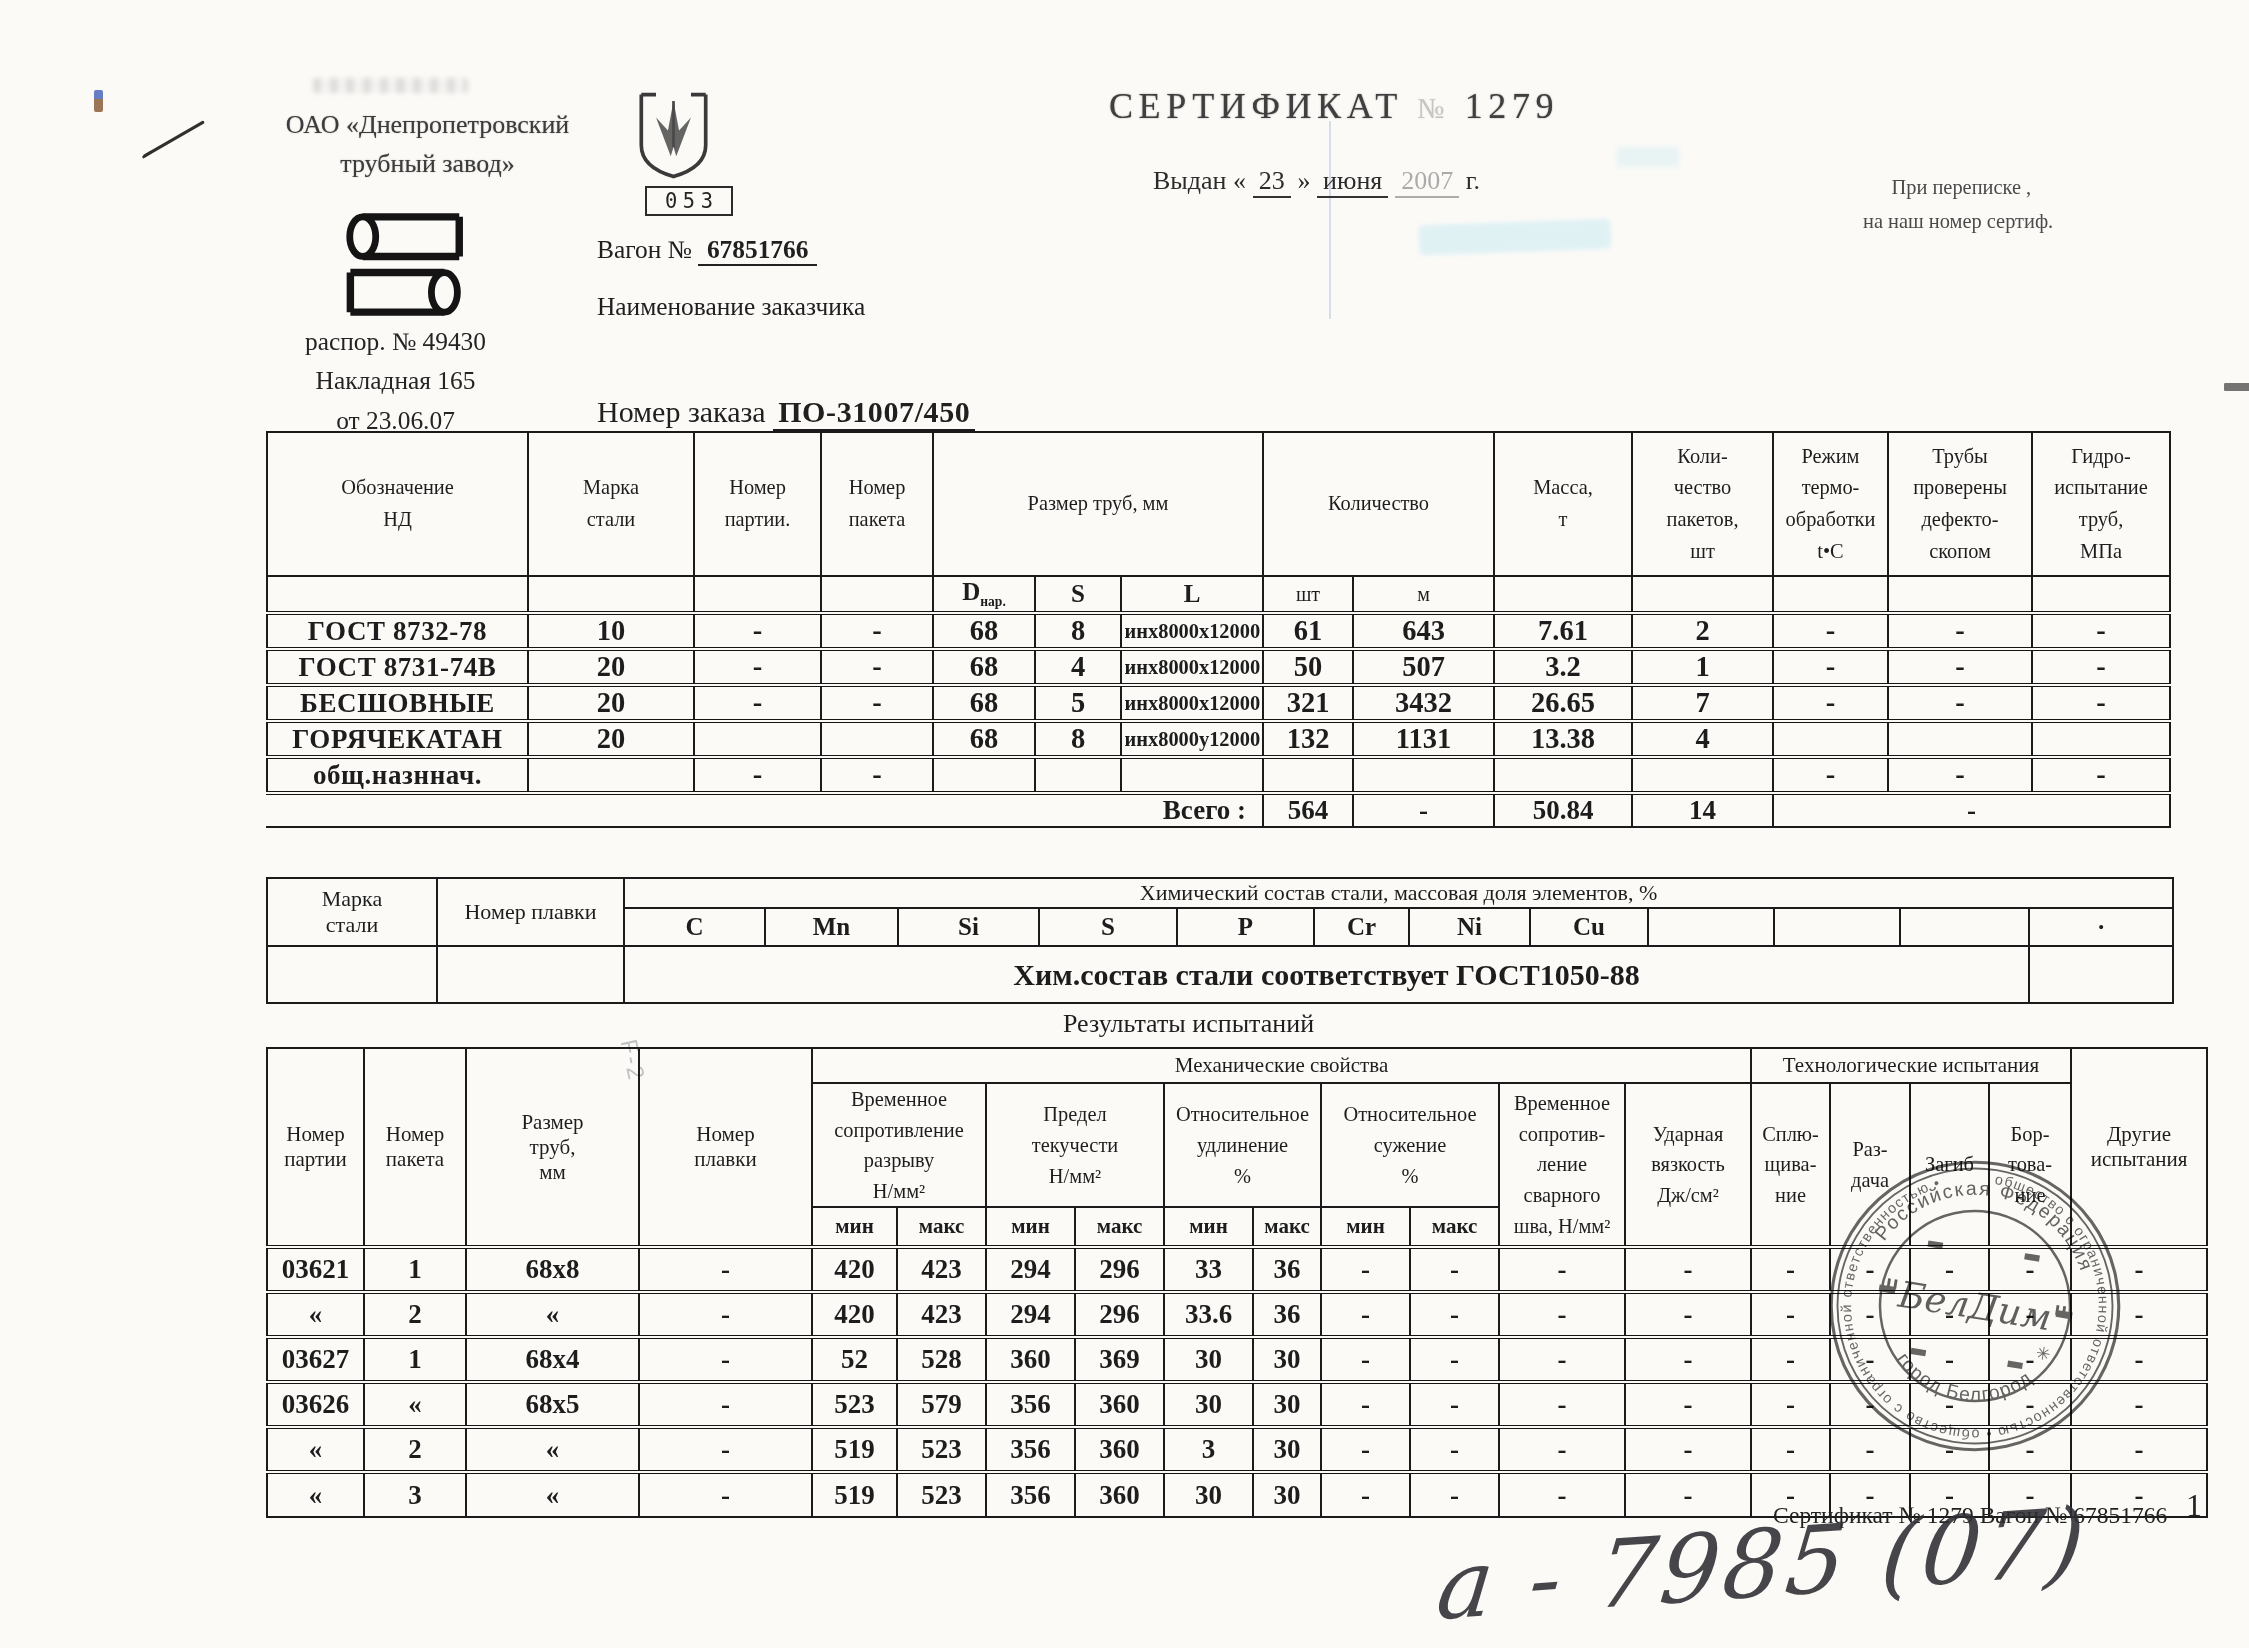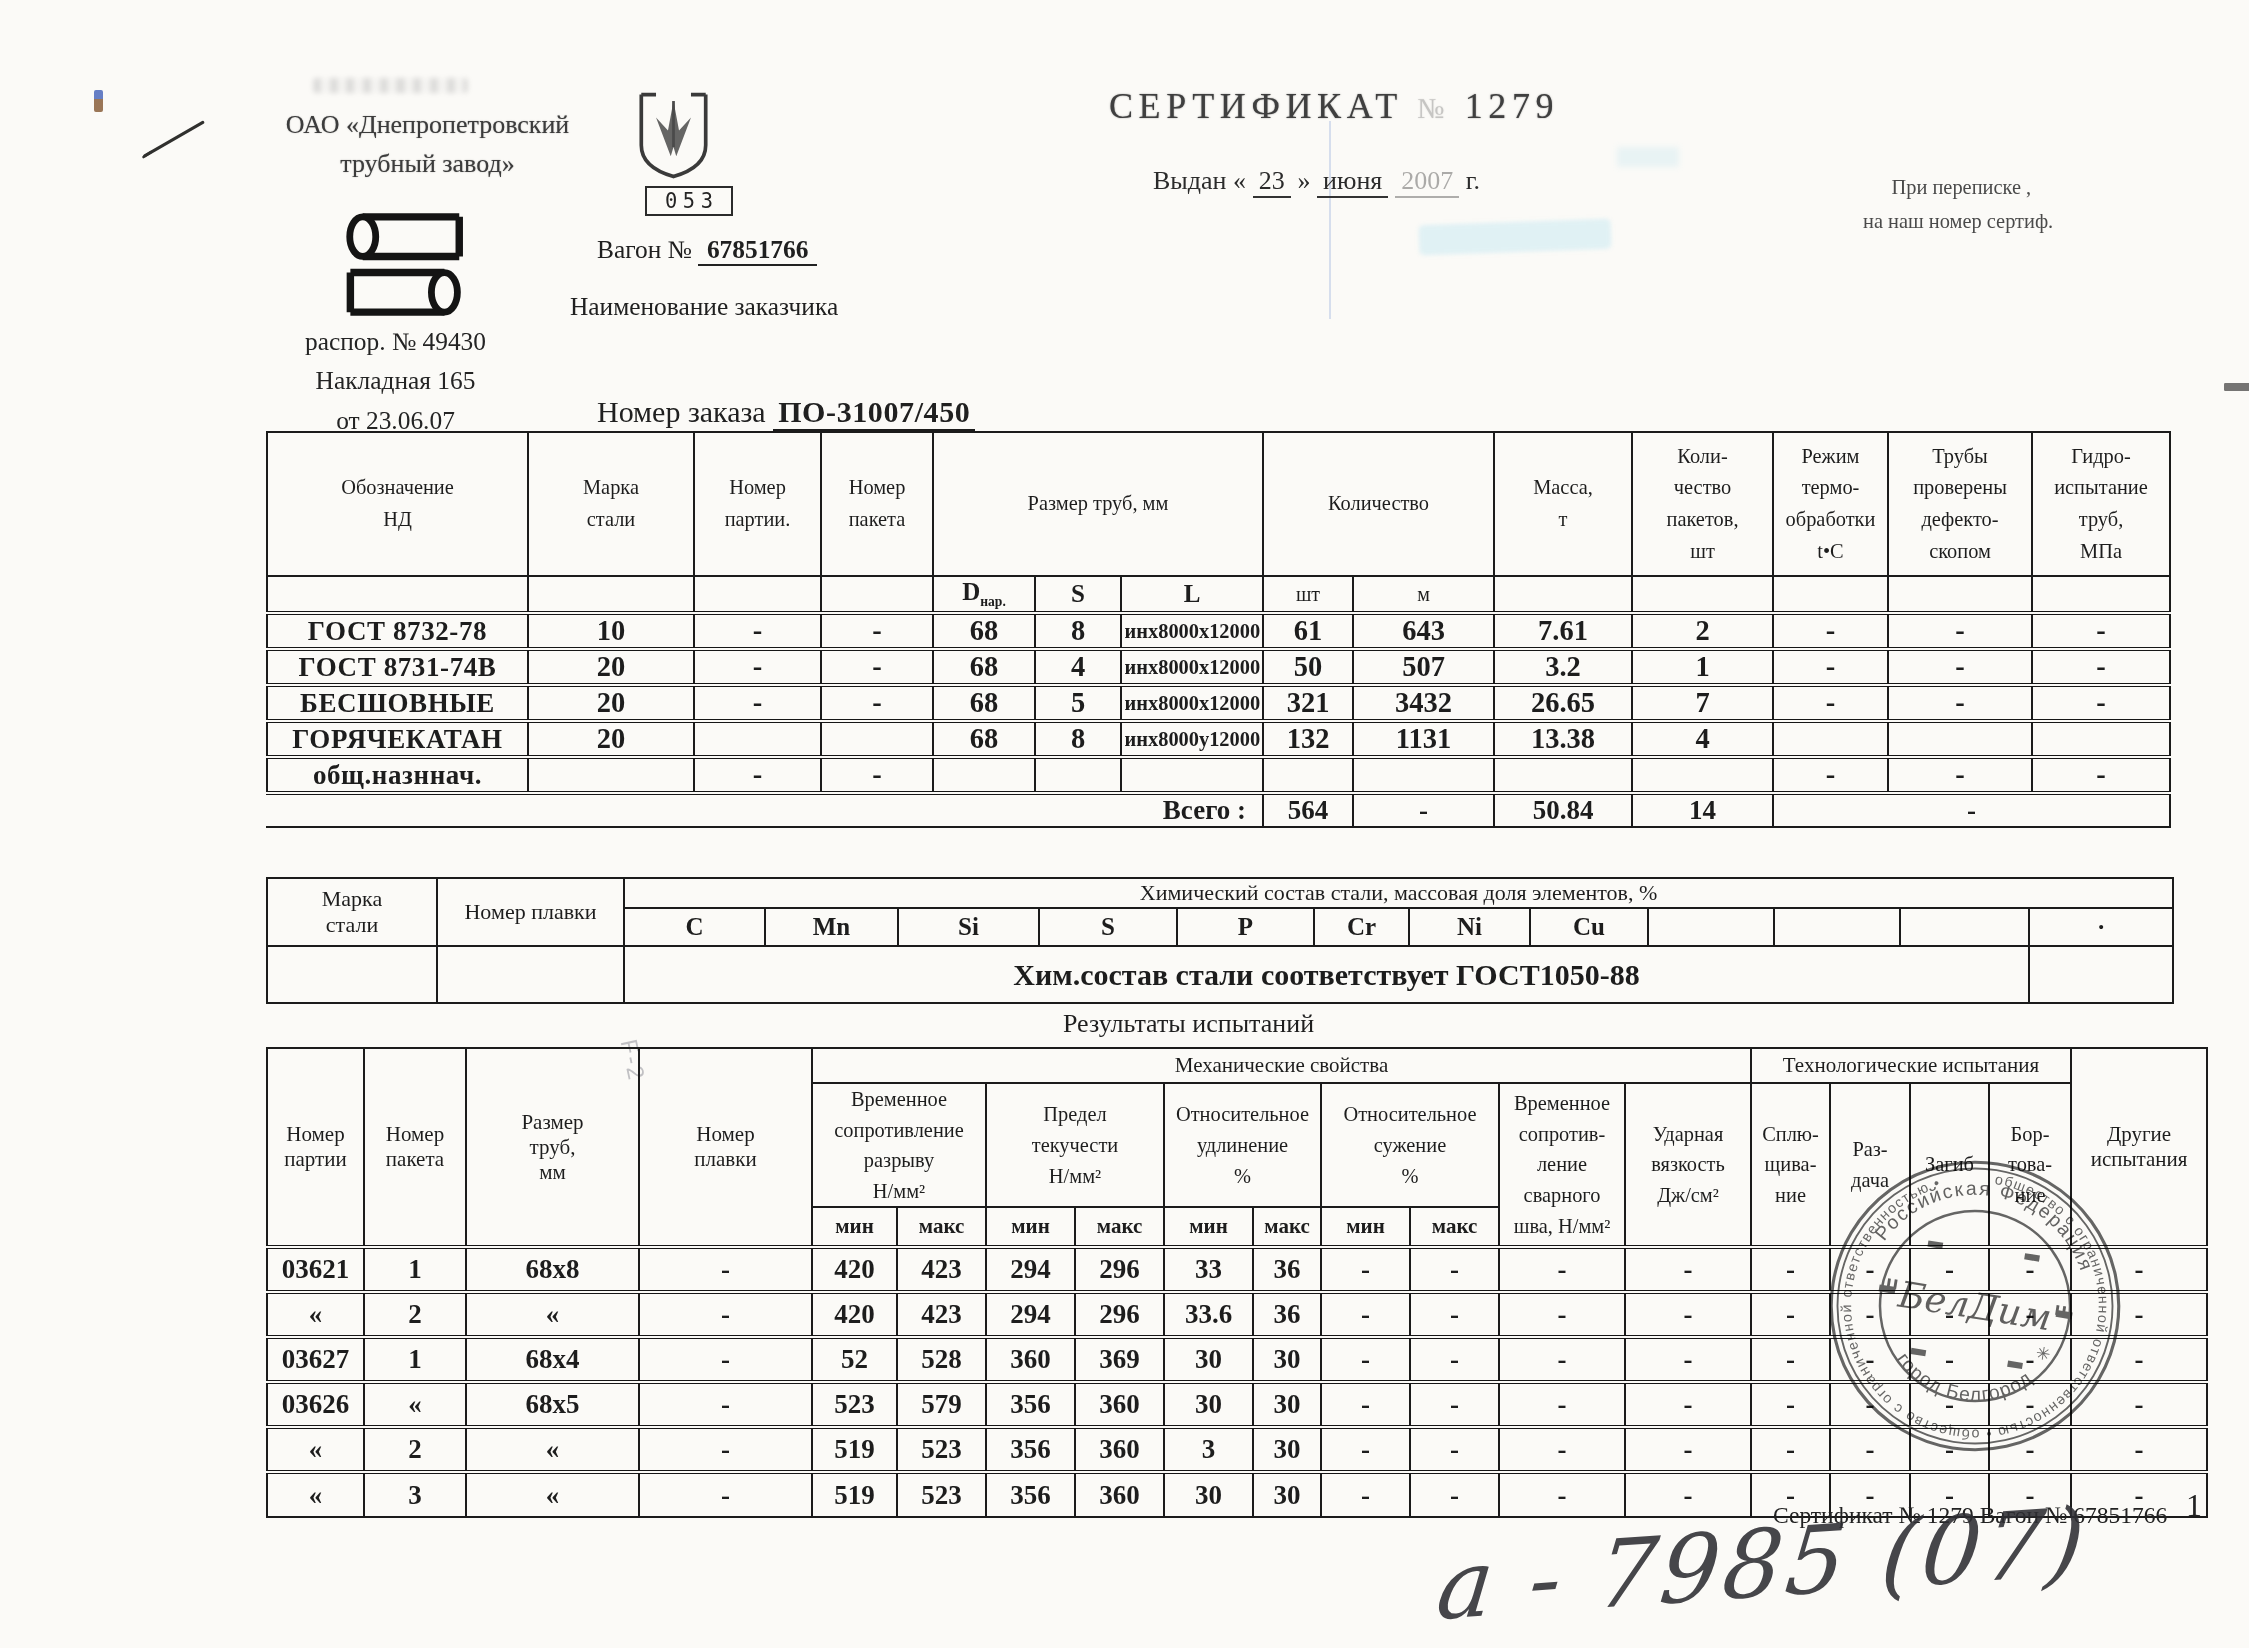--- a/index.html
+++ b/index.html
@@ -13,21 +13,21 @@
     background: repeating-linear-gradient(90deg, rgba(95,95,100,.38) 0 8px, rgba(130,130,135,.10) 8px 16.7px);
     filter: blur(2.5px); opacity:.5; border-radius:3.7px; }
   .company { left:260px; top:105px; width:335px; text-align:center; font-size:26px; line-height:1.5;
     color:#3c3c3c; text-shadow:0 0 1.2px rgba(70,70,70,.55); }
   .code-box { left:645px; top:186px; width:88px; height:30px; border:2.5px solid #2b2b2b;
     display:flex; align-items:center; justify-content:center;
     font-family:"DejaVu Sans Mono", monospace; font-size:20.4px; letter-spacing:5.6px; color:#242424; padding-left:5.6px; }
   .ref-block { left:278px; top:322px; width:235px; text-align:center; font-size:25.4px; line-height:1.55; color:#242424; }
   .wagon-line { left:597px; top:235px; font-size:25.4px; color:#202020; }
   .wagon-line .uval { font-weight:bold; border-bottom:2.5px solid #222; padding:0 8.7px 1.2px 8.7px; }
-  .customer-line { left:570px; top:292px; font-size:25.4px; color:#202020; }
+  .customer-line { left:597px; top:292px; font-size:25.4px; color:#202020; }
   .order-line { left:597px; top:353px; font-size:30px; color:#202020;margin-top:42px; }
   .order-line .uval { font-weight:bold; border-bottom:3.1px solid #1c1c1c; padding:0 5px 1.2px 5px; letter-spacing:0.6px; }
 
   
   .cert-title { left:1109px; top:85px; font-size:36px; letter-spacing:5.6px; color:#3f3f3f;
     text-shadow:0 0 1.5px rgba(80,80,80,.7); white-space:nowrap; }
   .cert-title .num-sign { opacity:.28; font-size:28.5px; }
   .issued-line { left:1153px; top:166px; font-size:26px; color:#2b2b2b; white-space:nowrap; }
   .issued-line .u { border-bottom:2.5px solid #333; padding:0 6.2px 1.2px 6.2px; }
   .issued-line .faded { opacity:.38; }

